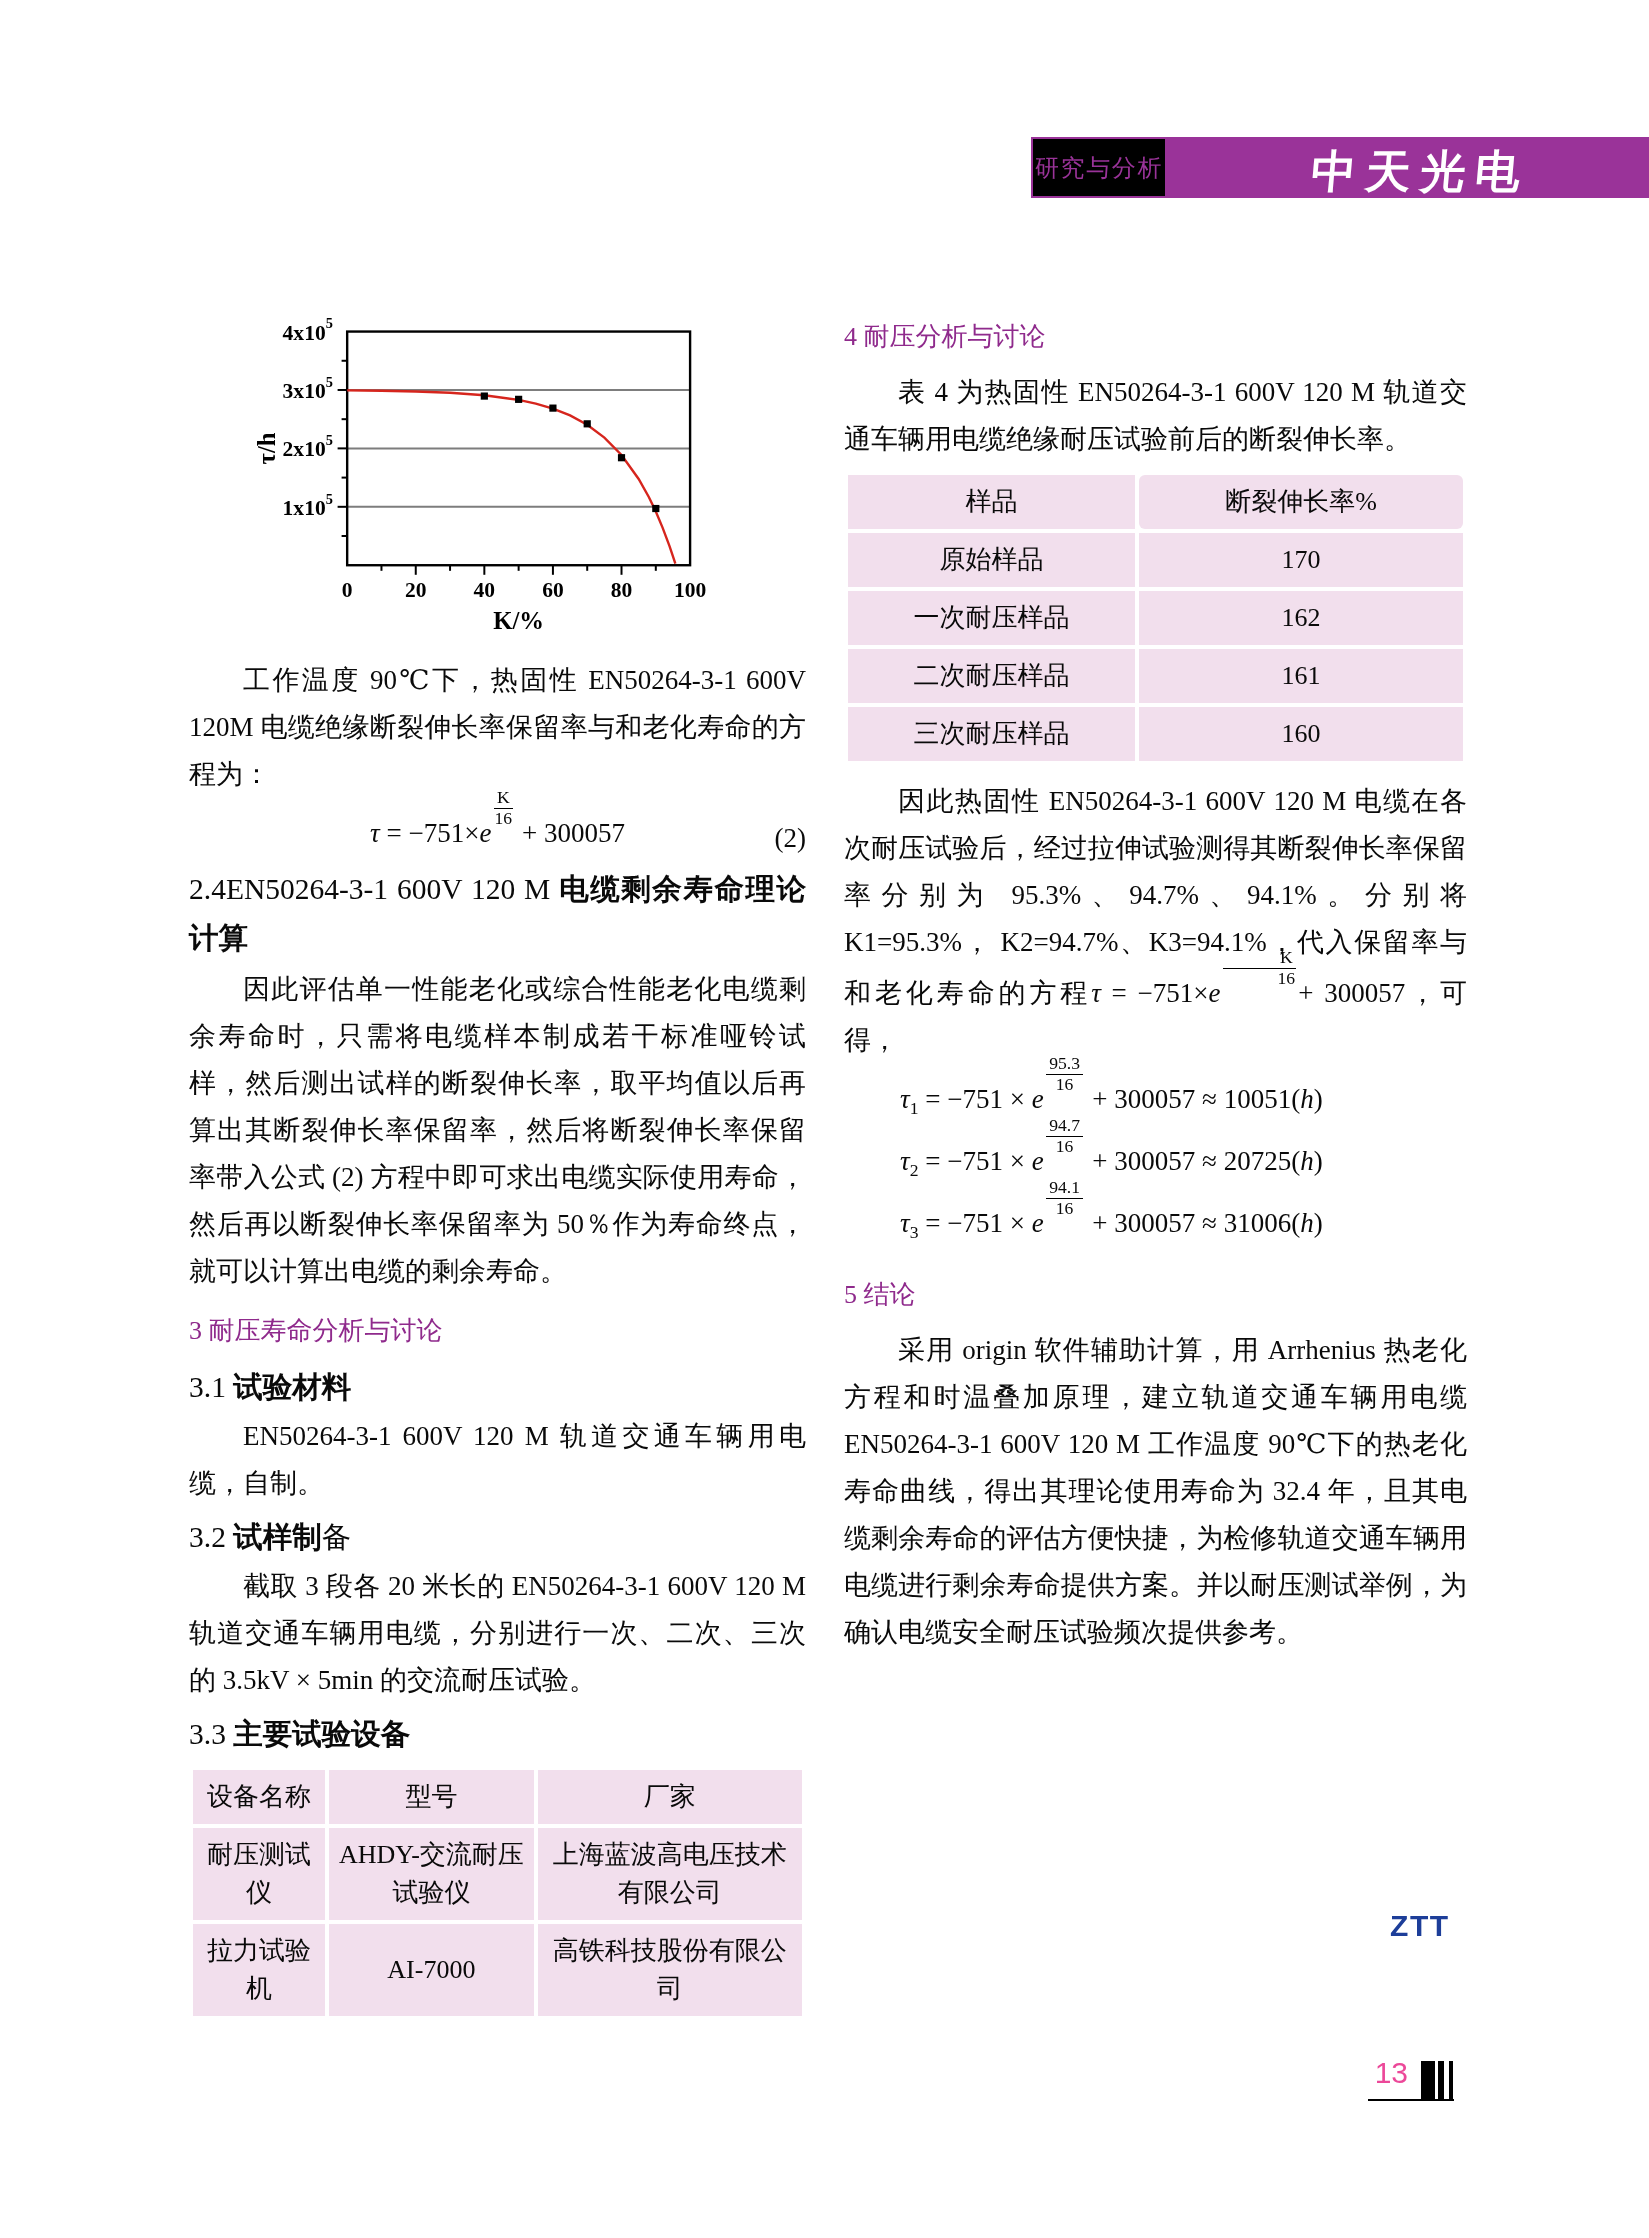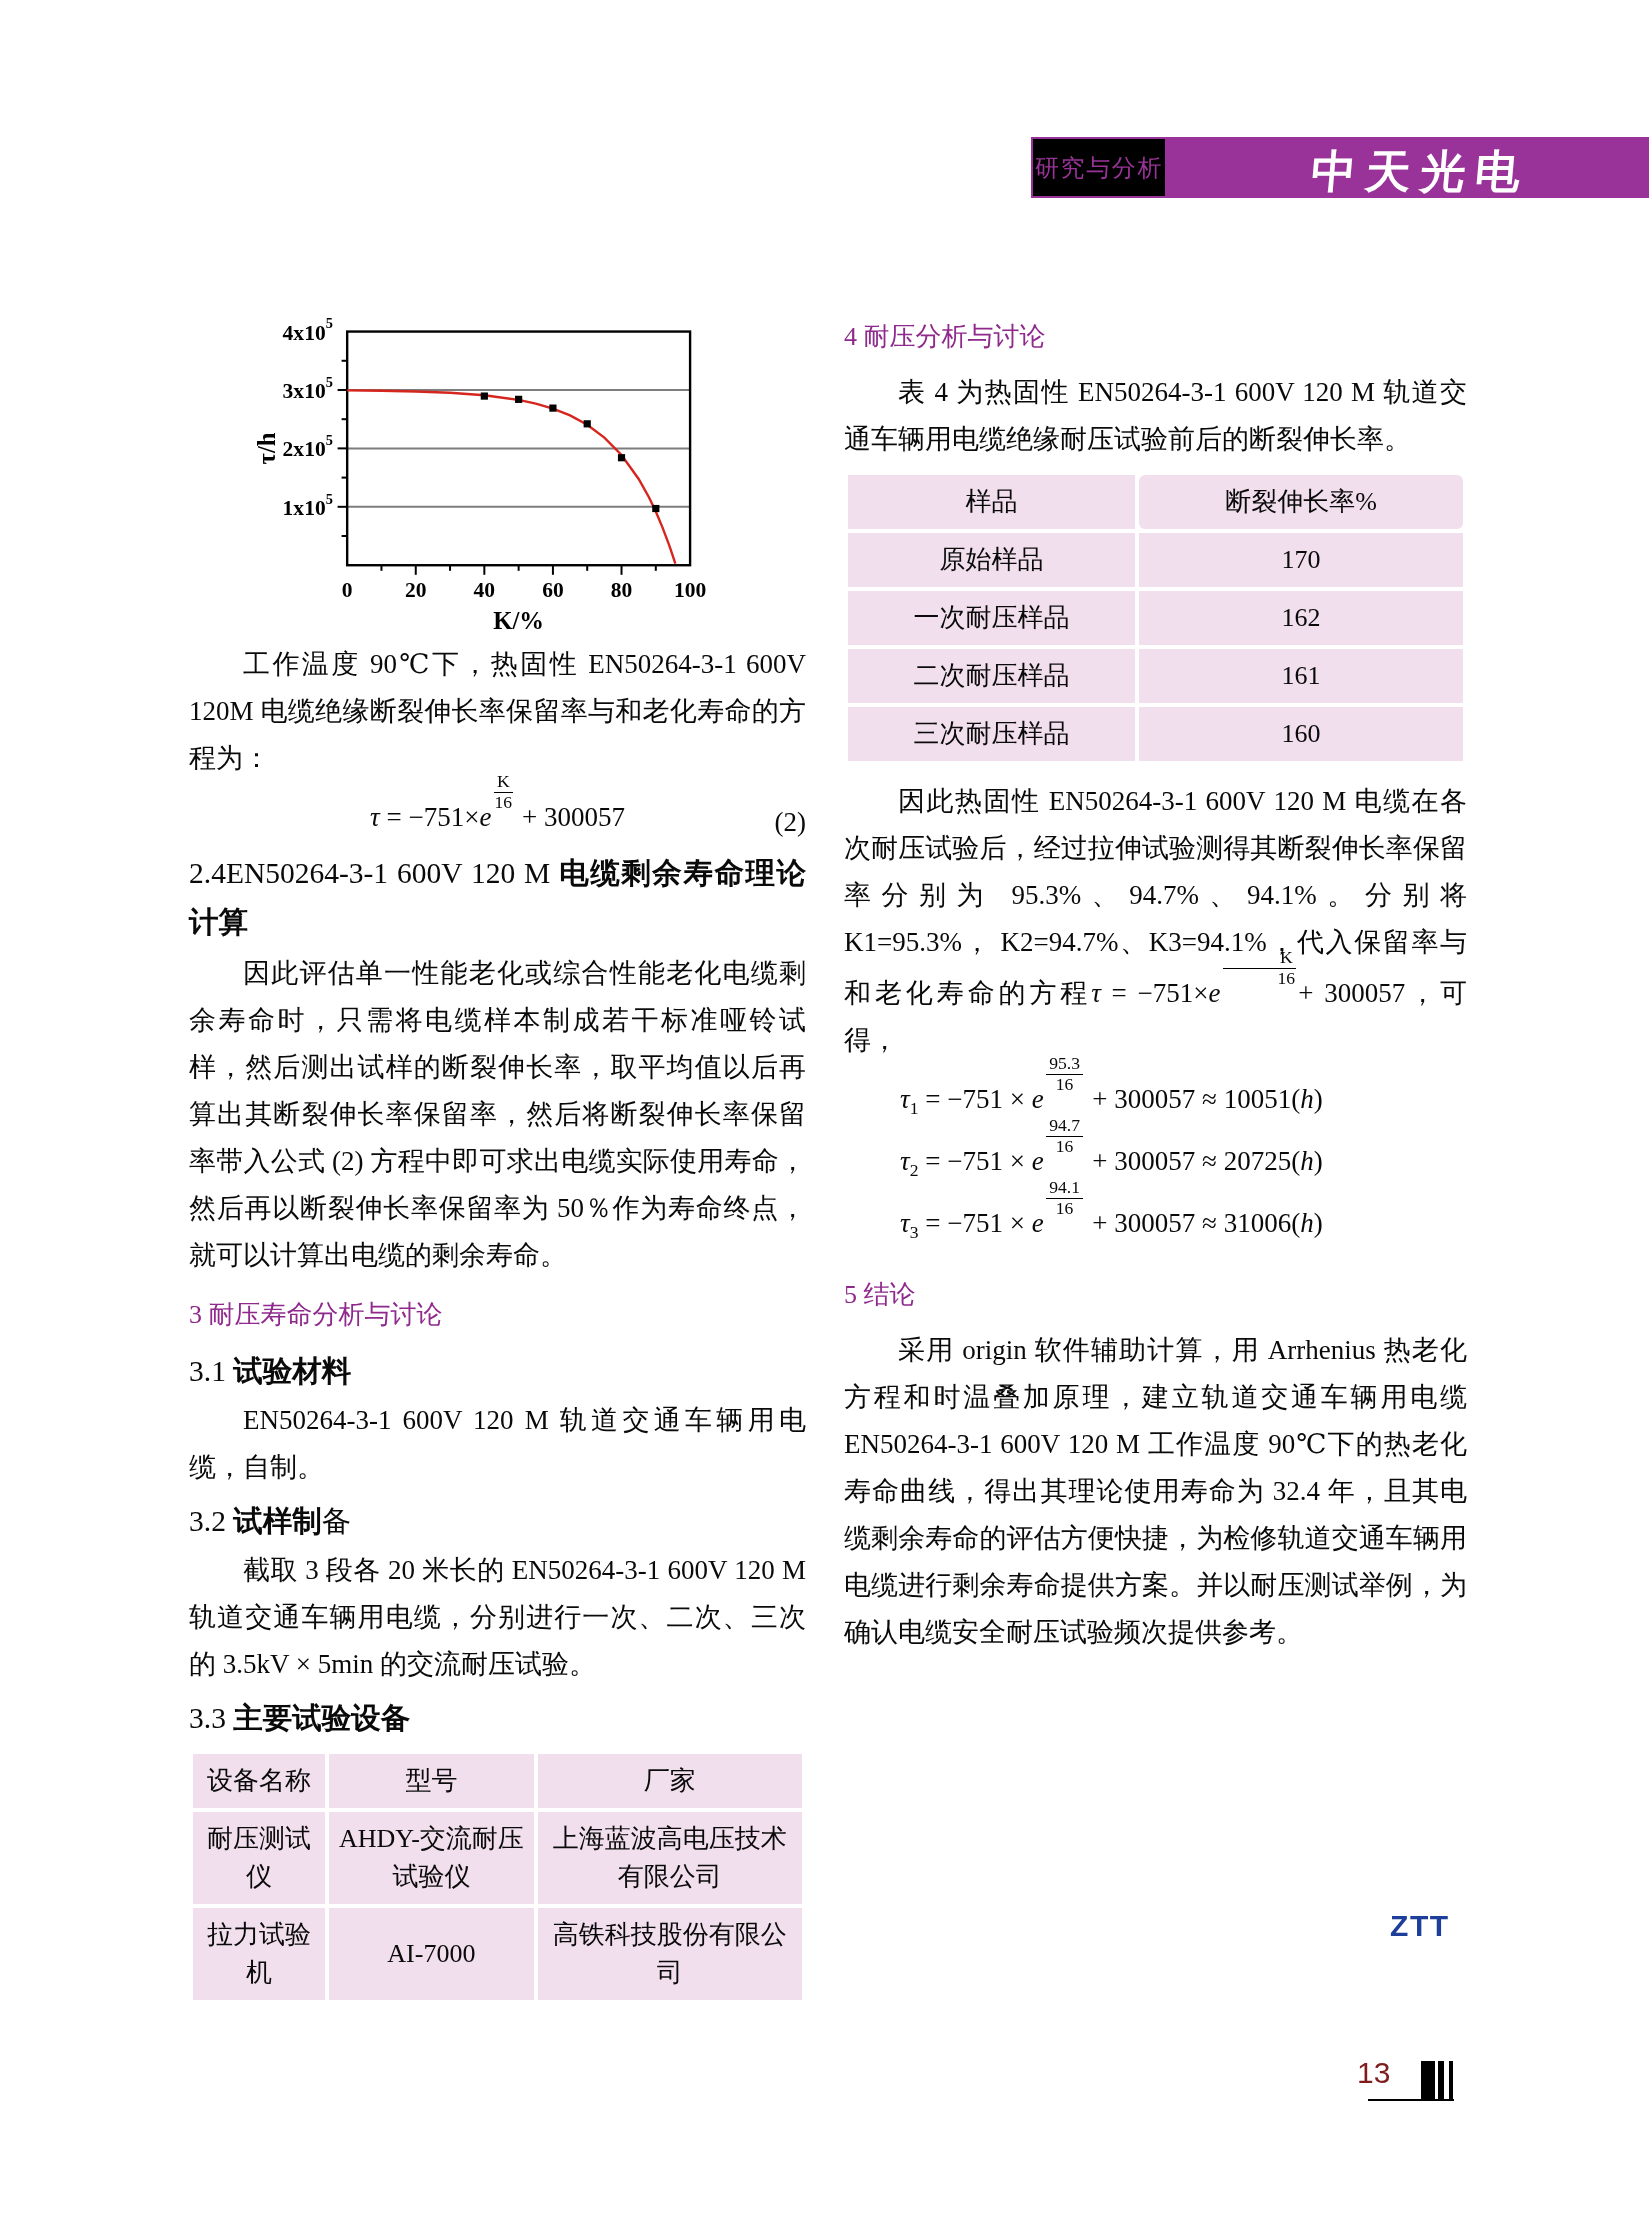--- a/index.html
+++ b/index.html
@@ -56,22 +56,22 @@
   }
   
   .figure{width:617px;margin:0;}
   .figure svg{display:block;}
   
   .ztt{
     position:absolute;left:1390px;top:1909px;color:var(--ztt);
     font-family:"Liberation Sans",sans-serif;font-weight:bold;font-size:30px;letter-spacing:1.6px;
   }
   .page-num{
-    position:absolute;left:1357px;top:2056px;width:51px;
-    font-family:"Liberation Sans",sans-serif;font-size:30px;color:#7f1d1d;
+    position:absolute;left:1357px;top:2056px;width:51px;text-align:right;
+    font-family:"Liberation Sans",sans-serif;font-size:30px;color:#ec4899;
   }
   .page-rule{position:absolute;left:1368px;top:2099px;width:86px;height:1.6px;background:#000;}
   .bar{position:absolute;top:2061px;height:40px;background:#000;}
   .bar1{left:1421px;width:13.6px;}
   .bar2{left:1438px;width:6.4px;}
   .bar3{left:1449px;width:4px;}
 </style>
 </head>
 <body>
 
@@ -119,21 +119,21 @@
         <text x="284" y="350" text-anchor="middle" font-size="27" font-weight="bold" font-family="Liberation Serif,serif">20</text>
         <text x="370" y="350" text-anchor="middle" font-size="27" font-weight="bold" font-family="Liberation Serif,serif">40</text>
         <text x="456" y="350" text-anchor="middle" font-size="27" font-weight="bold" font-family="Liberation Serif,serif">60</text>
         <text x="542" y="350" text-anchor="middle" font-size="27" font-weight="bold" font-family="Liberation Serif,serif">80</text>
         <text x="628" y="350" text-anchor="middle" font-size="27" font-weight="bold" font-family="Liberation Serif,serif">100</text>
         <text x="413" y="390" text-anchor="middle" font-size="31" font-weight="bold" font-family="Liberation Serif,serif">K/%</text>
         <text x="108" y="163.5" text-anchor="middle" font-size="31" font-weight="bold" font-family="Liberation Serif,serif" transform="rotate(-90 108 163.5)">τ/h</text>
       </svg>
   </div>
 
-  <p class="body" style="margin-top:4px;">工作温度 90℃下，热固性 EN50264-3-1 600V 120M 电缆绝缘断裂伸长率保留率与和老化寿命的方程为：</p>
+  <p class="body" style="margin-top:20px;">工作温度 90℃下，热固性 EN50264-3-1 600V 120M 电缆绝缘断裂伸长率保留率与和老化寿命的方程为：</p>
 
   <div class="eq-line">
     <i>τ</i>
     <span>=</span>
     <span>−751×</span><i>e</i><span class="frac"><span class="fnum">K</span><span class="fden">16</span></span>
     <span>+ 300057</span>
     <span class="eq-tag">(2)</span>
   </div>
 
   <h3 class="h24"><span>2.4EN50264-3-1 600V 120 M </span><b>电缆剩余寿命理论计算</b></h3>

